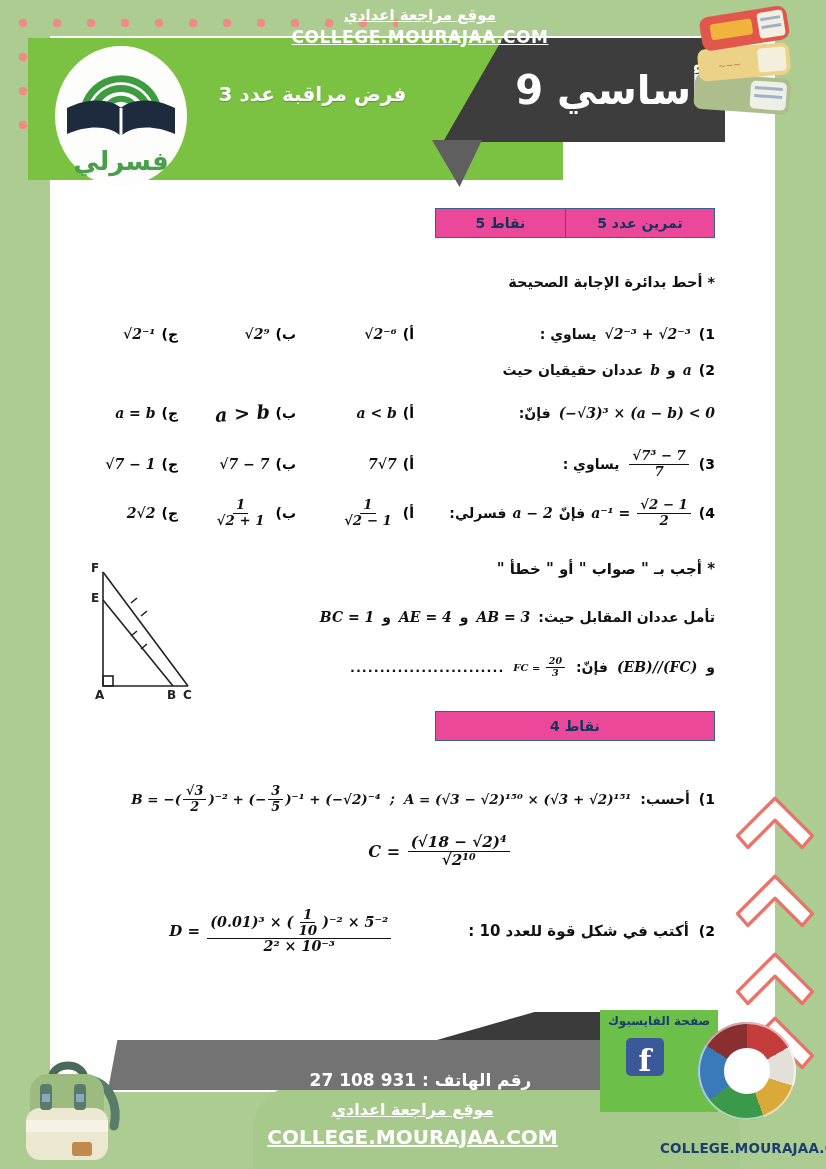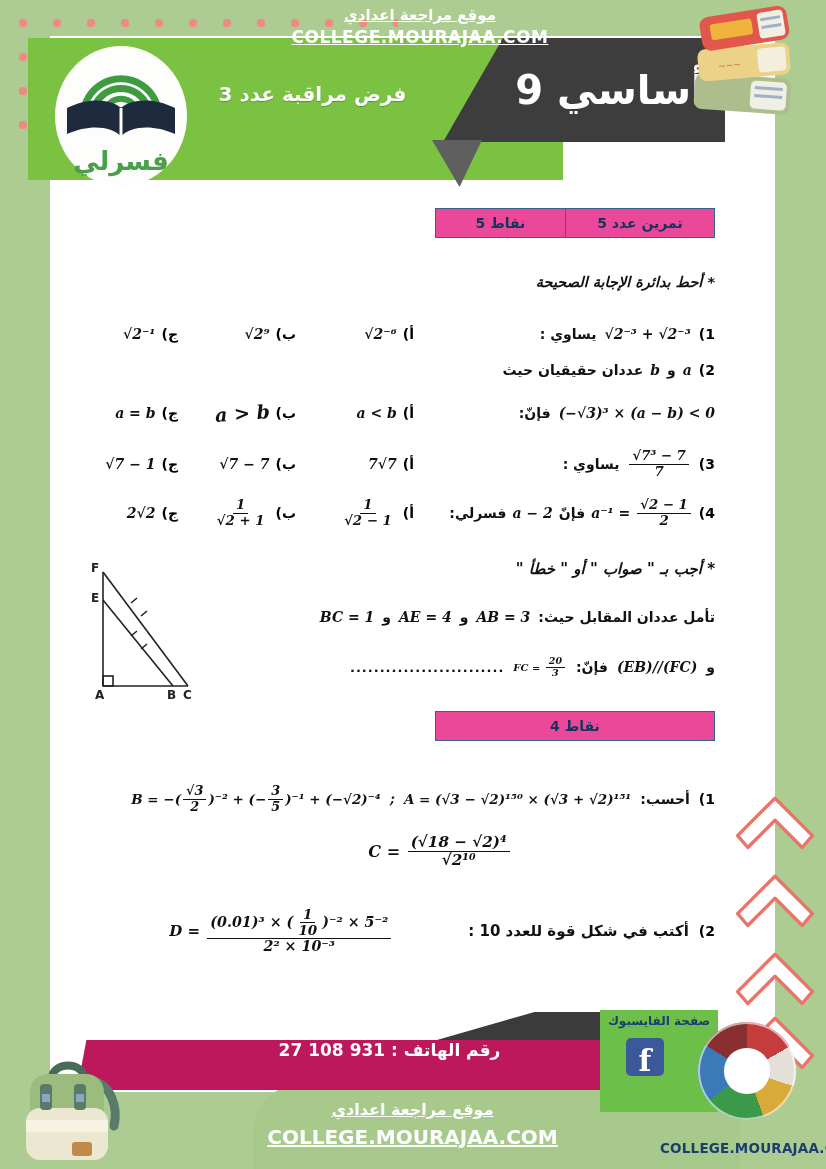--- a/index.html
+++ b/index.html
@@ -37,21 +37,21 @@
 
   
   .ex-table{position:absolute;width:278px;height:28px;display:flex;direction:rtl;z-index:5;
     border:1.5px solid #34648e;}
   .ex-table .cell{background:#ec4899;display:flex;align-items:center;justify-content:center;
     color:#10365e;font-weight:bold;font-size:14px;}
   .ex-table .c1{flex:1.15;border-left:1.5px solid #34648e;}
   .ex-table .c2{flex:1;}
 
   .ar{font-weight:bold;font-size:14px;color:#111;}
-  .instr{position:absolute;text-align:right;direction:rtl;font-size:14.5px;font-weight:bold;color:#111;z-index:5;font-style:italic;}
+  .instr{position:absolute;text-align:right;direction:rtl;font-size:14.5px;font-weight:bold;color:#111;z-index:5;}
 
   .math{font-family:"DejaVu Serif",serif;font-weight:bold;font-style:italic;font-size:14px;color:#111;
     display:inline-flex;align-items:center;direction:ltr;white-space:pre;}
   .math>span{white-space:pre;}
   .frac{display:inline-flex;flex-direction:column;align-items:center;margin:0 2px;line-height:1.1;font-size:.95em;}
   .frac .num{border-bottom:1.5px solid #111;padding:0 3px;display:inline-flex;align-items:center;}
   .frac .den{padding:0 3px;display:inline-flex;align-items:center;}
 
   .row{position:absolute;left:60px;width:655px;display:flex;direction:rtl;align-items:center;z-index:5;}
   .qcell{flex:1;display:flex;direction:rtl;align-items:center;gap:8px;}
@@ -62,22 +62,22 @@
   .dotsline{font-weight:bold;font-size:13px;letter-spacing:1px;color:#111;}
 
   .figure{position:absolute;left:85px;top:558px;z-index:5;}
   .figure text{font-family:"DejaVu Sans",sans-serif;font-size:12px;font-weight:bold;fill:#222;font-style:normal;}
 
   .chev{position:absolute;z-index:7;}
 
   
   .connector{position:absolute;left:430px;top:1012px;width:190px;height:30px;background:#3b3b3b;
     clip-path:polygon(55% 0,100% 0,100% 100%,0 100%);z-index:5;}
-  .phonebar{position:absolute;left:77px;top:1040px;width:625px;height:50px;background:#be185d;z-index:5;
-    clip-path:polygon(1.5% 0,100% 0,100% 100%,0 100%);display:flex;align-items:flex-start;justify-content:center;}
+  .phonebar{position:absolute;left:108px;top:1040px;width:625px;height:50px;background:#737373;z-index:5;
+    clip-path:polygon(1.5% 0,100% 0,100% 100%,0 100%);display:flex;align-items:flex-end;justify-content:center;}
   .phonebar .ph{color:#fff;font-size:17px;font-weight:bold;direction:rtl;}
   .fbbox{position:absolute;left:600px;top:1010px;width:118px;height:102px;background:#6cc04a;z-index:6;}
   .fbbox .fblabel{display:block;text-align:center;direction:rtl;color:#1b3e6f;font-size:12px;font-weight:bold;margin-top:4px;}
   .fbicon{position:absolute;left:26px;top:28px;width:38px;height:38px;background:#3b5998;border-radius:5px;
     color:#fff;font-family:"DejaVu Serif",serif;font-weight:bold;font-size:30px;display:flex;align-items:flex-end;justify-content:center;line-height:1.05;}
   .ring{position:absolute;left:698px;top:1022px;width:98px;height:98px;border-radius:50%;z-index:7;
     background:conic-gradient(#c43c3c 0 60deg,#e3e0da 60deg 108deg,#d9a93a 108deg 160deg,#3a9a4a 160deg 232deg,#3a7ab8 232deg 302deg,#8a2f2f 302deg 360deg);
     box-shadow:0 0 0 2px rgba(255,255,255,.6) inset;}
   .ring::after{content:"";position:absolute;left:27%;top:27%;width:46%;height:46%;background:#fff;border-radius:50%;}
   .ringcap{position:absolute;left:660px;top:1140px;width:166px;text-align:center;color:#1b3e6f;

